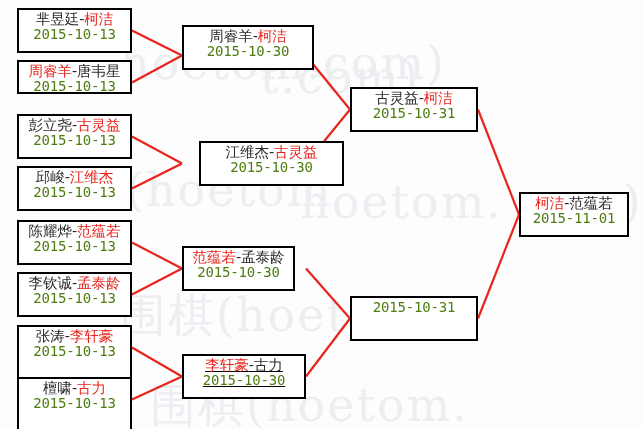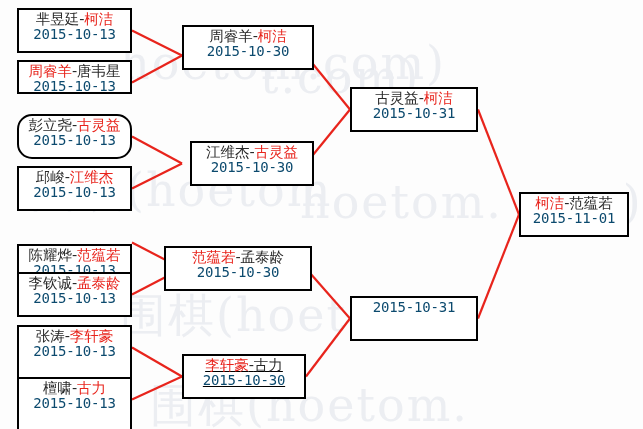--- a/index.html
+++ b/index.html
@@ -57,21 +57,21 @@
     padding-top: 2px;
   }
   .node .match {
     font-size: 14.5px;
     color: #1a1a1a;
     white-space: nowrap;
     font-family: "DejaVu Sans", "Liberation Sans", sans-serif;
   }
   .node .date {
     font-size: 14px;
-    color: #0c4a6e;
+    color: #4d7c0f;
     white-space: nowrap;
     font-family: "DejaVu Sans Mono", "Liberation Mono", monospace;
     letter-spacing: -0.2px;
   }
   .p-win { color: #e8241c; }
   .p-lose { color: #2a2a2a; }
   .dash { color: #2a2a2a; }
 </style>
 </head>
 <body>
@@ -106,53 +106,53 @@
 
   <div id="nodes">
       <div class="node" style="left: 17px; top: 8px; width: 115px; height: 45px;">
         <div class="match"><span class="p-lose">芈昱廷</span><span class="dash">-</span><span class="p-win">柯洁</span></div>
         <div class="date">2015-10-13</div>
       </div>
       <div class="node" style="left: 17px; top: 60px; width: 115px; height: 34px;">
         <div class="match"><span class="p-win">周睿羊</span><span class="dash">-</span><span class="p-lose">唐韦星</span></div>
         <div class="date">2015-10-13</div>
       </div>
-      <div class="node" style="left: 17px; top: 114px; width: 115px; height: 45px; border-radius: 15px;">
+      <div class="node" style="left: 17px; top: 114px; width: 115px; height: 45px;">
         <div class="match"><span class="p-lose">彭立尧</span><span class="dash">-</span><span class="p-win">古灵益</span></div>
         <div class="date">2015-10-13</div>
       </div>
       <div class="node" style="left: 17px; top: 166px; width: 115px; height: 45px;">
         <div class="match"><span class="p-lose">邱峻</span><span class="dash">-</span><span class="p-win">江维杰</span></div>
         <div class="date">2015-10-13</div>
       </div>
-      <div class="node" style="left: 17px; top: 220px; width: 115px; height: 45px; margin-top: 24px;">
+      <div class="node" style="left: 17px; top: 220px; width: 115px; height: 45px;">
         <div class="match"><span class="p-lose">陈耀烨</span><span class="dash">-</span><span class="p-win">范蕴若</span></div>
         <div class="date">2015-10-13</div>
       </div>
       <div class="node" style="left: 17px; top: 272px; width: 115px; height: 45px;">
         <div class="match"><span class="p-lose">李钦诚</span><span class="dash">-</span><span class="p-win">孟泰龄</span></div>
         <div class="date">2015-10-13</div>
       </div>
       <div class="node" style="left: 17px; top: 325px; width: 115px; height: 57px;">
         <div class="match"><span class="p-lose">张涛</span><span class="dash">-</span><span class="p-win">李轩豪</span></div>
         <div class="date">2015-10-13</div>
       </div>
       <div class="node" style="left: 17px; top: 377px; width: 115px; height: 57px;">
         <div class="match"><span class="p-lose">檀啸</span><span class="dash">-</span><span class="p-win">古力</span></div>
         <div class="date">2015-10-13</div>
       </div>
       <div class="node" style="left: 182px; top: 25px; width: 132px; height: 45px;">
         <div class="match"><span class="p-lose">周睿羊</span><span class="dash">-</span><span class="p-win">柯洁</span></div>
         <div class="date">2015-10-30</div>
       </div>
-      <div class="node" style="left: 190px; top: 141px; width: 124px; height: 45px;">
+      <div class="node" style="left: 199px; top: 141px; width: 145px; height: 45px;">
         <div class="match"><span class="p-lose">江维杰</span><span class="dash">-</span><span class="p-win">古灵益</span></div>
         <div class="date">2015-10-30</div>
       </div>
-      <div class="node" style="left: 164px; top: 246px; width: 148px; height: 45px;">
+      <div class="node" style="left: 182px; top: 246px; width: 113px; height: 45px;">
         <div class="match"><span class="p-win">范蕴若</span><span class="dash">-</span><span class="p-lose">孟泰龄</span></div>
         <div class="date">2015-10-30</div>
       </div>
       <div class="node" style="left: 182px; top: 354px; width: 124px; height: 45px; text-decoration: underline;">
         <div class="match"><span class="p-win">李轩豪</span><span class="dash">-</span><span class="p-lose">古力</span></div>
         <div class="date">2015-10-30</div>
       </div>
       <div class="node" style="left: 350px; top: 87px; width: 128px; height: 45px;">
         <div class="match"><span class="p-lose">古灵益</span><span class="dash">-</span><span class="p-win">柯洁</span></div>
         <div class="date">2015-10-31</div>

